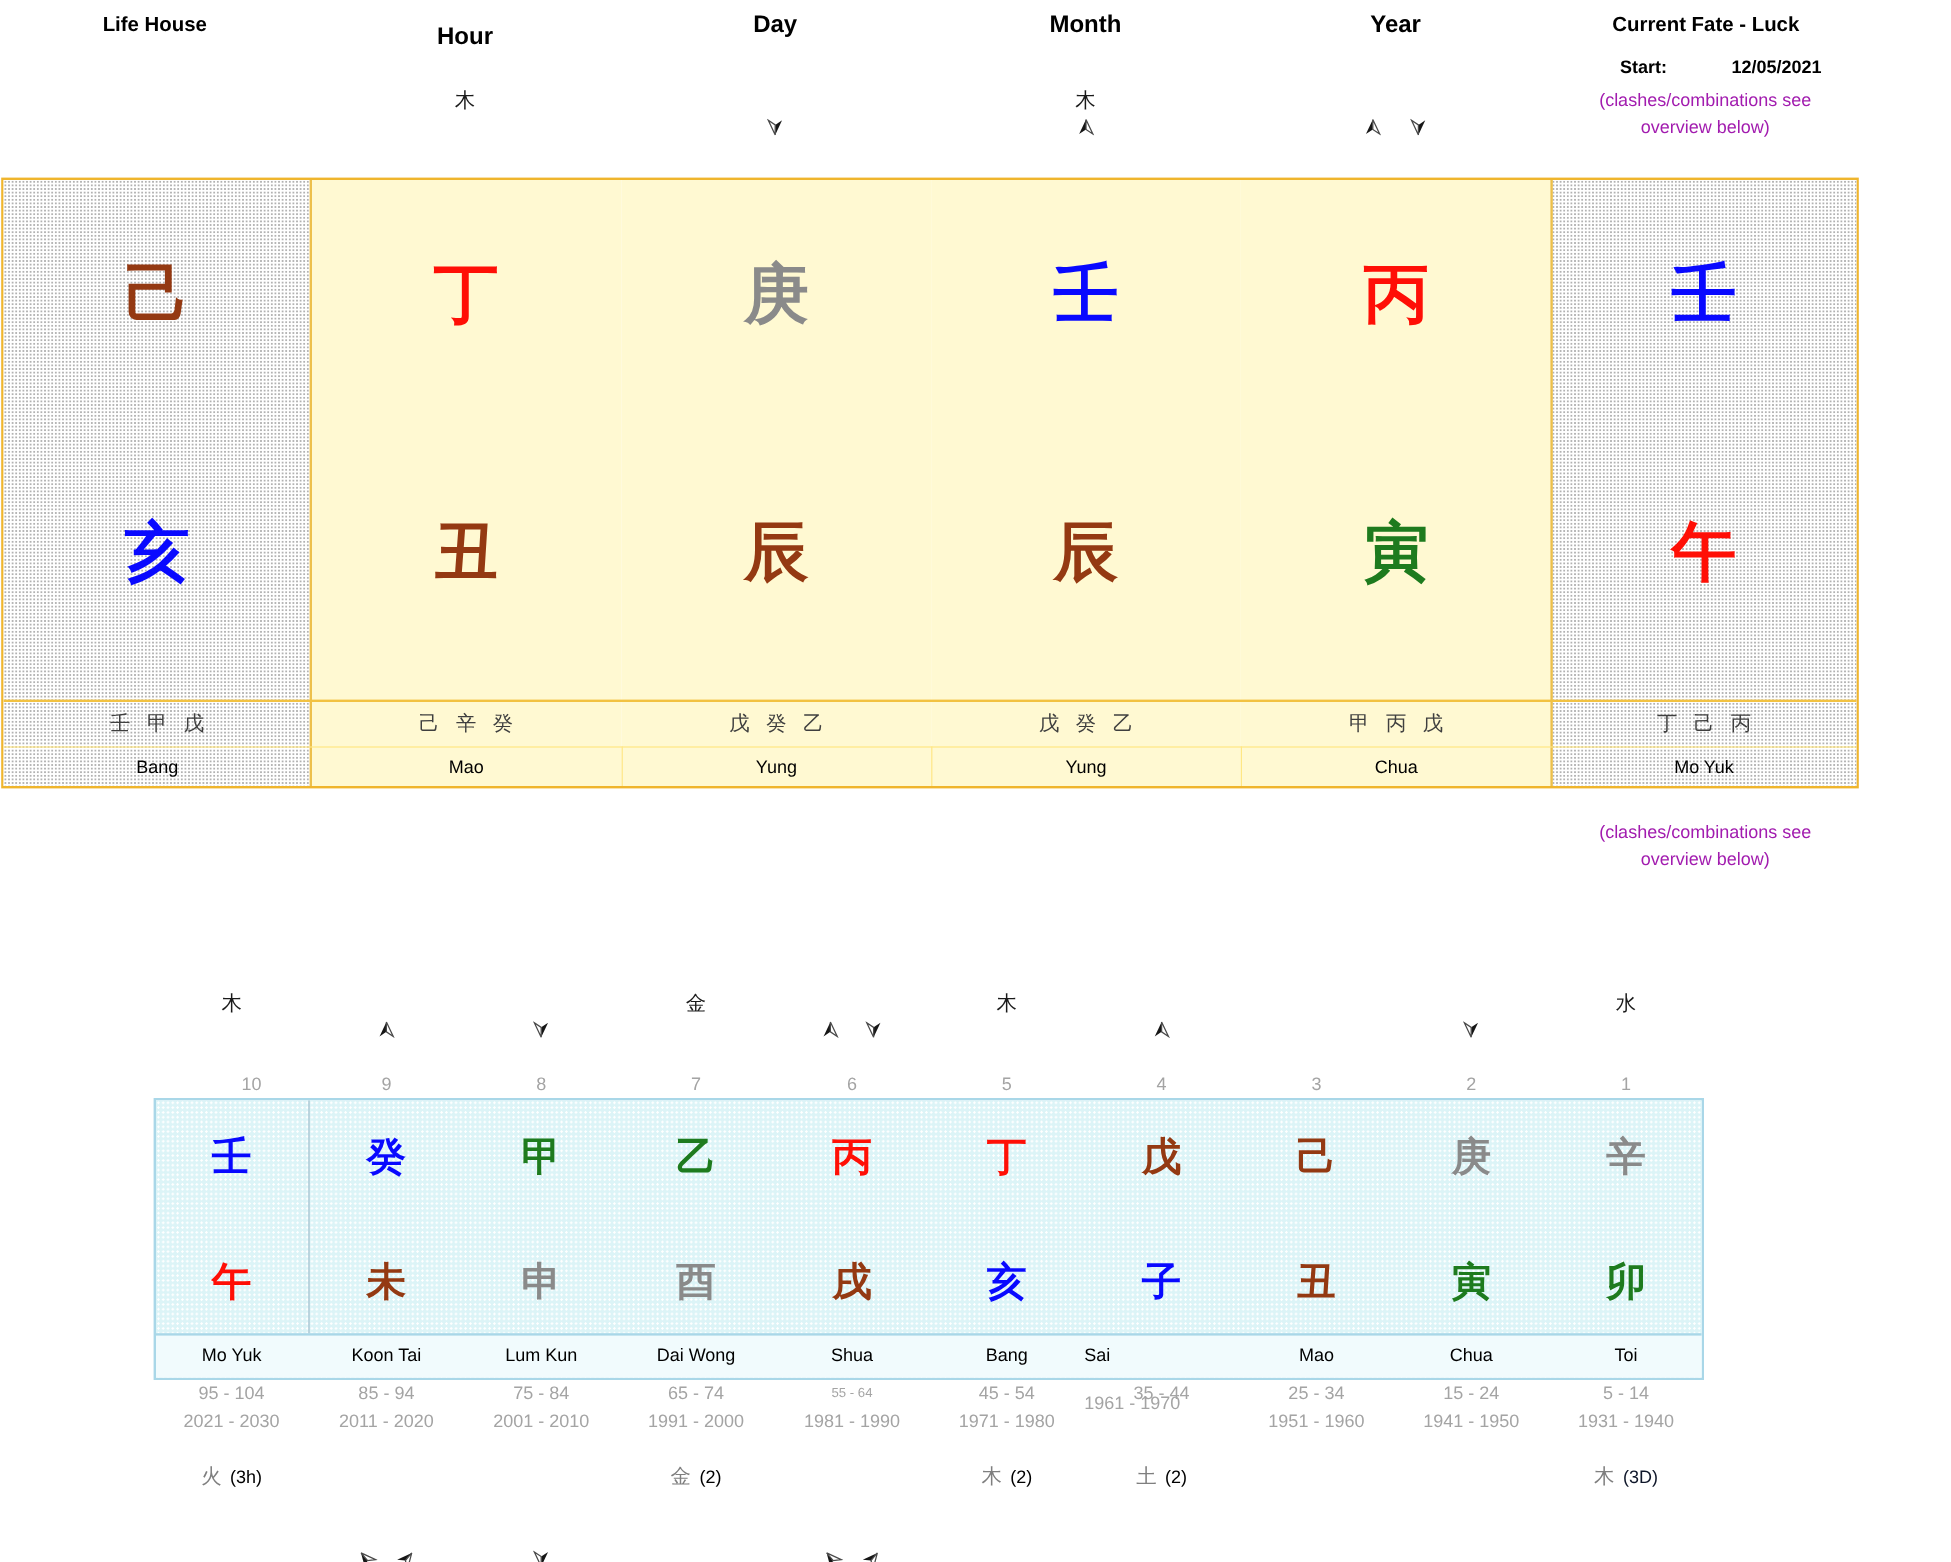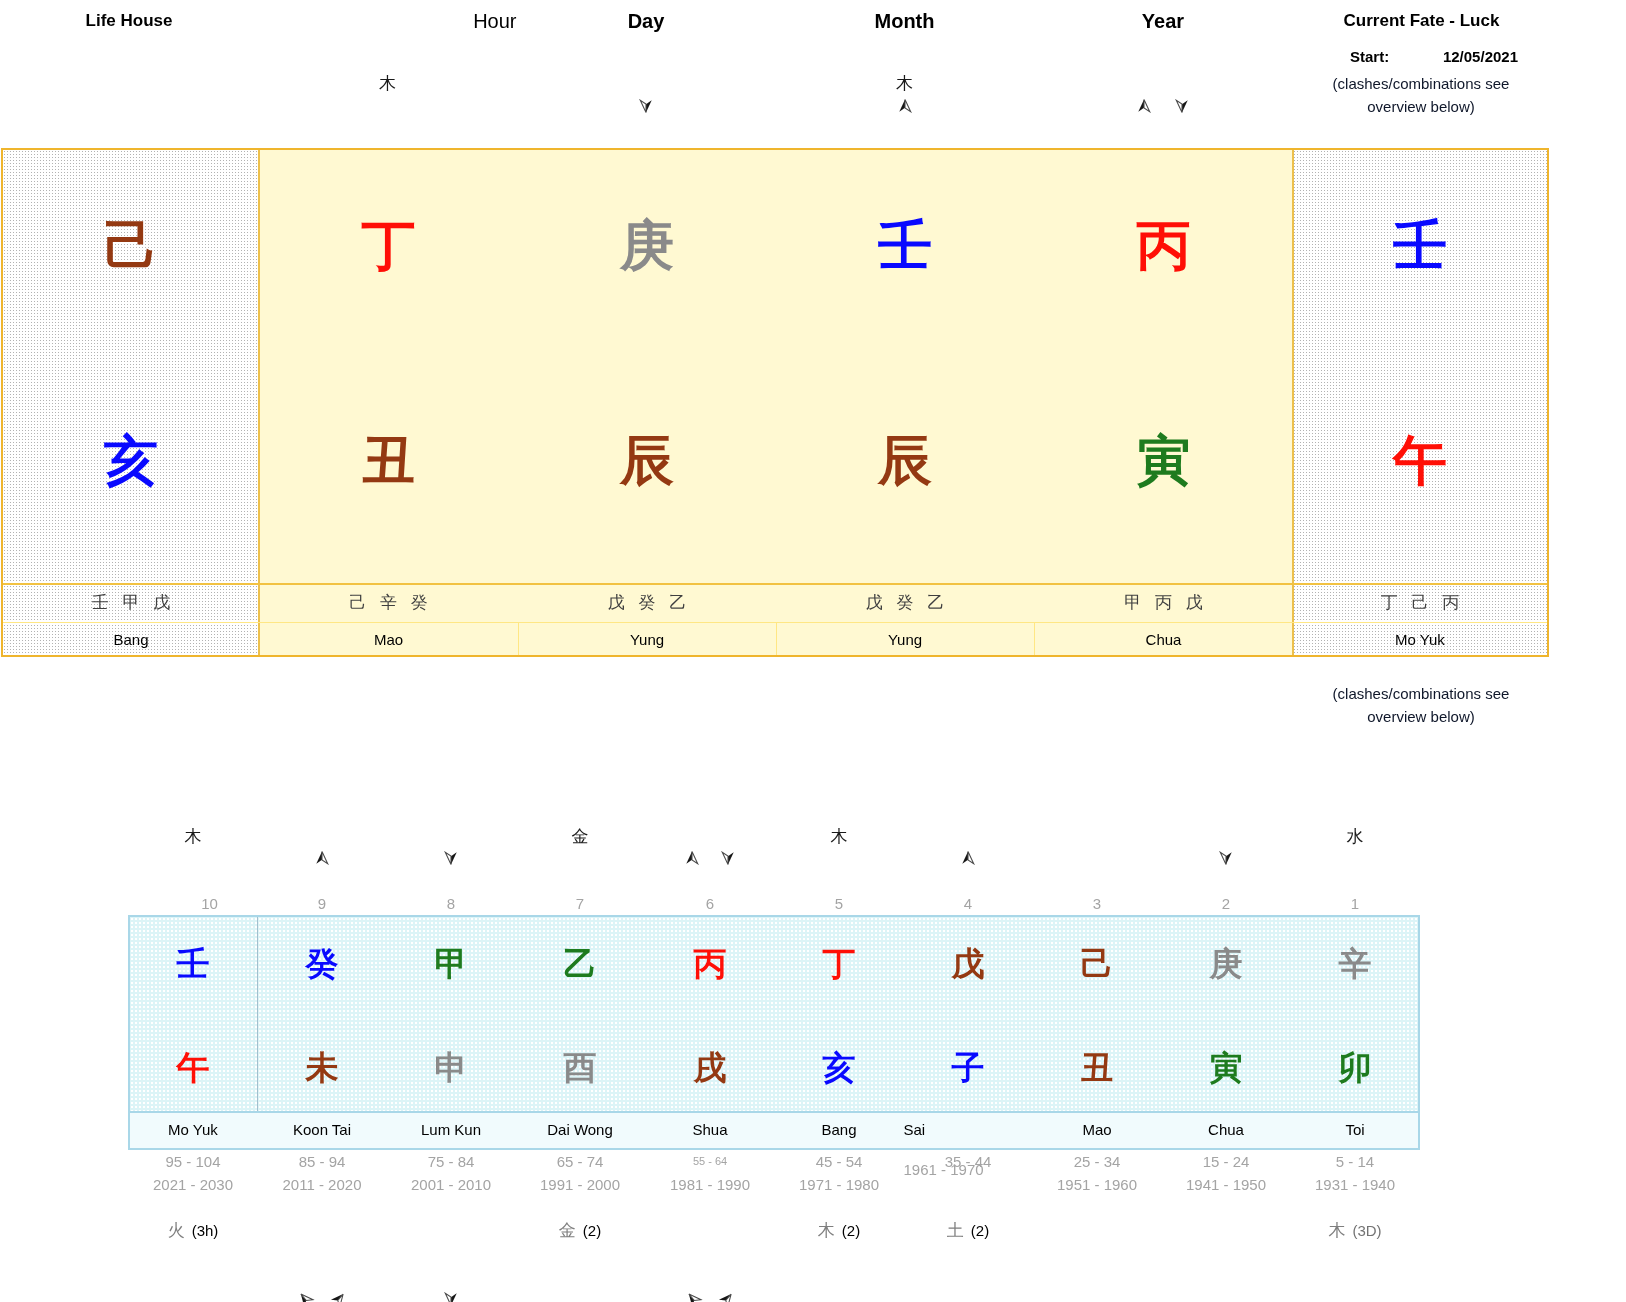--- a/index.html
+++ b/index.html
@@ -13,21 +13,21 @@
   .grayTxt{color:#A4A4A4;}
   .hiddenTxt{color:#3f3f3f;font-size:17px;word-spacing:9px;}
   .nameTxt{font-size:15px;color:#000;}
   .elemTxt{font-size:17px;color:#1a1a1a;}
   #natal-table{left:1px;top:148px;width:1548px;height:509px;border:2px solid #EFB52D;box-sizing:border-box;}
   #luck-table{left:128px;top:915px;width:1292px;height:235px;border:2px solid #A9D7E8;box-sizing:border-box;}
   #fates-title-box{left:127px;top:775px;width:1294px;height:27px;border:2px solid #000;box-sizing:border-box;
      line-height:23px;font-size:16px;font-weight:bold;text-align:center;white-space:pre;background:#fff;}
   #start-row{left:1292px;top:46px;width:258px;height:22px;display:flex;justify-content:space-between;
      padding:0 32px 0 58px;box-sizing:border-box;font-size:15px;font-weight:bold;line-height:22px;}
-  .note{width:298px;font-size:15px;line-height:23px;text-align:center;color:#0f172a;}
+  .note{width:298px;font-size:15px;line-height:23px;text-align:center;color:#a21caf;}
   #note-top{left:1272px;top:72px;}
   #note-bottom{left:1272px;top:682px;}
   svg.arr{display:block;}
 </style>
 </head>
 <body>
 
 <div id="page">
 
   <div id="start-row" class="abs">
@@ -116,21 +116,21 @@
       <div style="position: absolute; left: 1031.5px; top: 16px; width: 129px; height: 62px; line-height: 62px; text-align: center; font-size: 33px; font-weight: bold; color: rgb(138, 138, 138);">庚</div>
       <div style="position: absolute; left: 1031.5px; top: 120px; width: 129px; height: 62px; line-height: 62px; text-align: center; font-size: 33px; font-weight: bold; color: rgb(30, 123, 30);">寅</div>
       <div class="nameTxt" style="position: absolute; left: 1031.5px; top: 199px; width: 129px; height: 28px; line-height: 28px; text-align: center;">Chua</div>
       <div style="position: absolute; left: 1160.5px; top: 16px; width: 129px; height: 62px; line-height: 62px; text-align: center; font-size: 33px; font-weight: bold; color: rgb(138, 138, 138);">辛</div>
       <div style="position: absolute; left: 1160.5px; top: 120px; width: 129px; height: 62px; line-height: 62px; text-align: center; font-size: 33px; font-weight: bold; color: rgb(30, 123, 30);">卯</div>
       <div class="nameTxt" style="position: absolute; left: 1160.5px; top: 199px; width: 129px; height: 28px; line-height: 28px; text-align: center;">Toi</div>
       <div style="position: absolute; left: 127px; top: 0px; width: 1px; height: 194px; background: rgb(163, 191, 206);"></div>
     </div>
 
 <div style="position: absolute; left: 0px; top: 8px; width: 258px; height: 26px; line-height: 26px; text-align: center; font-weight: bold; font-size: 17px;">Life House</div>
-    <div style="position: absolute; left: 258.5px; top: 8px; width: 258px; height: 26px; line-height: 26px; text-align: right; font-weight: normal; font-size: 20px;">Hour</div>
+    <div style="position: absolute; left: 258.5px; top: 18px; width: 258px; height: 26px; line-height: 26px; text-align: center; font-weight: bold; font-size: 20px;">Hour</div>
     <div class="abs elemTxt ctr" style="position: absolute; left: 258.5px; top: 72px; width: 258px; height: 24px; line-height: 24px; text-align: center;">木</div>
     <div style="position: absolute; left: 517px; top: 8px; width: 258px; height: 26px; line-height: 26px; text-align: center; font-weight: bold; font-size: 20px;">Day</div>
     <div style="position: absolute; left: 639px; top: 99px; width: 14px; height: 14px;">
       <svg class="arr" width="14" height="14" viewBox="0 0 12 12" style="transform:rotate(180deg)">
         <path d="M6 0.5 L6 7.6 L1.1 10.9 Z" fill="#161616"></path>
         <path d="M6 0.5 L6 7.6 L10.9 10.9 Z" fill="#ffffff" stroke="#4a4a4a" stroke-width="0.9"></path>
       </svg>
     </div>
     <div style="position: absolute; left: 775.5px; top: 8px; width: 258px; height: 26px; line-height: 26px; text-align: center; font-weight: bold; font-size: 20px;">Month</div>
     <div class="abs elemTxt ctr" style="position: absolute; left: 775.5px; top: 72px; width: 258px; height: 24px; line-height: 24px; text-align: center;">木</div>
@@ -251,14 +251,14 @@
         <path d="M6 0.5 L6 7.6 L10.9 10.9 Z" fill="#ffffff" stroke="#4a4a4a" stroke-width="0.9"></path>
       </svg>
     </div>
     <div class="grayTxt" style="position: absolute; left: 1161.5px; top: 894px; width: 129px; height: 20px; line-height: 20px; text-align: center; font-size: 15px;">2</div>
     <div class="grayTxt" style="position: absolute; left: 1161.5px; top: 1152px; width: 129px; height: 19px; line-height: 19px; text-align: center; font-size: 15px;">15 - 24</div>
     <div class="grayTxt" style="position: absolute; left: 1161.5px; top: 1175px; width: 129px; height: 19px; line-height: 19px; text-align: center; font-size: 15px;">1941 - 1950</div>
     <div class="elemTxt" style="position: absolute; left: 1290.5px; top: 826px; width: 129px; height: 22px; line-height: 22px; text-align: center;">水</div>
     <div class="grayTxt" style="position: absolute; left: 1290.5px; top: 894px; width: 129px; height: 20px; line-height: 20px; text-align: center; font-size: 15px;">1</div>
     <div class="grayTxt" style="position: absolute; left: 1290.5px; top: 1152px; width: 129px; height: 19px; line-height: 19px; text-align: center; font-size: 15px;">5 - 14</div>
     <div class="grayTxt" style="position: absolute; left: 1290.5px; top: 1175px; width: 129px; height: 19px; line-height: 19px; text-align: center; font-size: 15px;">1931 - 1940</div>
-    <div style="position: absolute; left: 1290.5px; top: 1219px; width: 129px; height: 24px; line-height: 24px; text-align: center;"><span style="color: rgb(127, 127, 127); font-size: 17px;">木</span><span style="color: #737373; font-size: 15px; margin-left: 7px;">(3D)</span></div>
+    <div style="position: absolute; left: 1290.5px; top: 1219px; width: 129px; height: 24px; line-height: 24px; text-align: center;"><span style="color: rgb(127, 127, 127); font-size: 17px;">木</span><span style="color: #0f172a; font-size: 15px; margin-left: 7px;">(3D)</span></div>
   </div>
 
 </body></html>

